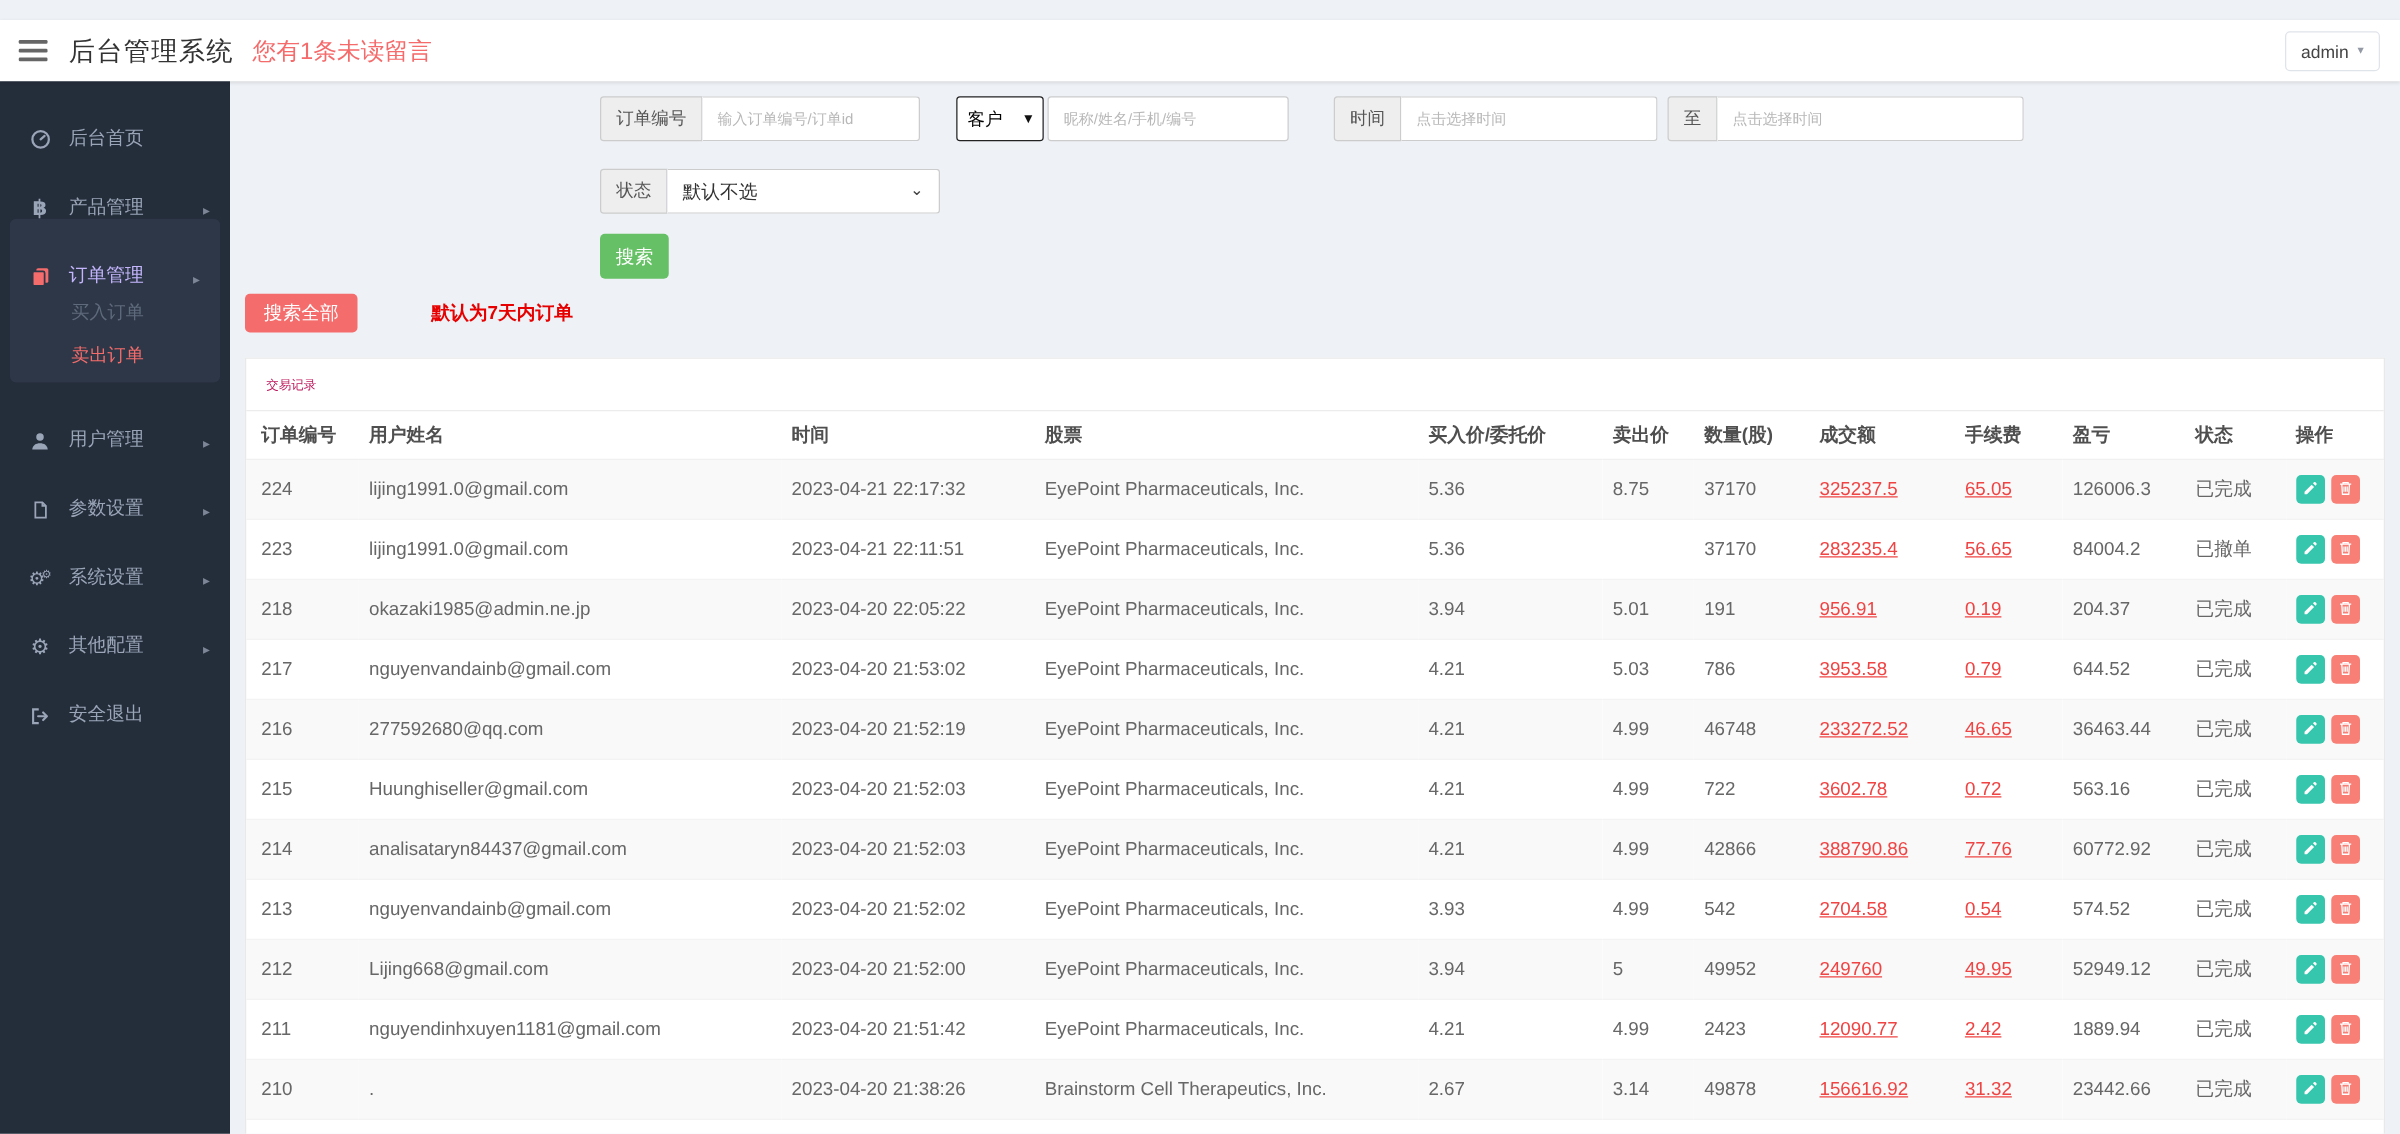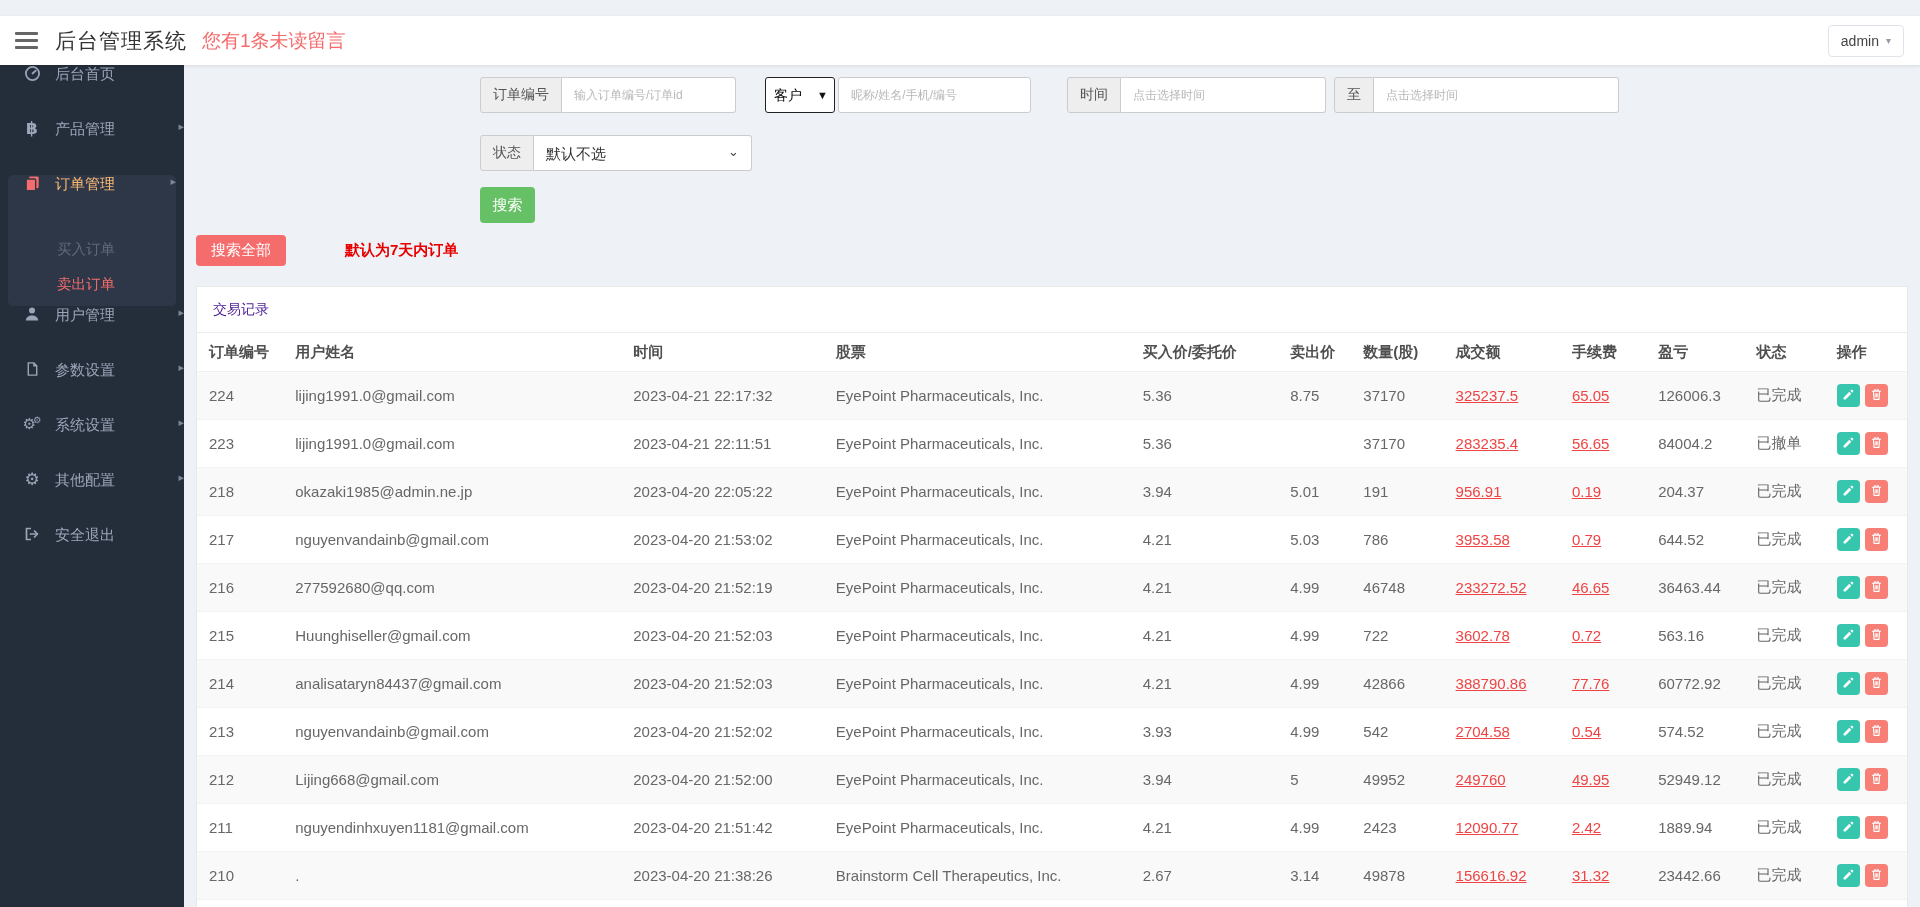--- a/index.html
+++ b/index.html
@@ -15,24 +15,24 @@
   .unread { margin-left:15px; font-size:19px; color:#f56a6a; }
   .user-box { margin-left:auto; margin-right:16px; border:1px solid #dfe3ea; border-radius:4px;
               padding:7px 12px; font-size:14px; color:#444; display:flex; align-items:center; gap:7px;
               background:#fff; cursor:pointer; }
   .user-caret { font-size:10px; color:#949aa5; }
 
   
   .sidebar { position:absolute; top:49px; left:0; width:184px; bottom:0; background:#242d3a; padding-top:16px; }
   .sb-group { margin:0; }
   .sb-group.active { background:#2e3747; border-radius:5px; margin:0 8px; }
-  .sb-item { height:55px; display:flex; align-items:flex-start; padding:0 0 0 22px;
+  .sb-item { height:55px; display:flex; align-items:flex-end; padding:0 16px 0 22px;
              color:#9aa5b8; font-size:15px; cursor:pointer; }
   .sb-group.active .sb-item { padding-left:14px; }
-  .sb-group.active .sb-label { color:#fdba74; }
+  .sb-group.active .sb-label { color:#c4b5fd; }
   .sb-group.active .sb-icon { color:#f56c6c; }
   .sb-icon { width:20px; margin-right:13px; display:flex; align-items:center; justify-content:center; }
   .sb-icon .txt-ic { line-height:1; }
   .sb-label { flex:1; }
   .sb-caret { font-size:11px; color:#7c8696; }
   .sb-sub { height:38px; display:flex; align-items:center; padding-left:49px;
             font-size:14.5px; color:#5f6b7d; cursor:pointer; }
   .sb-sub.active { color:#f56c6c; }
   .sb-sub:last-child { padding-bottom:6px; }
 
@@ -67,21 +67,21 @@
   .btn-search { margin-top:16px; width:55px; height:36px; background:#66c166; color:#fff; font-size:15px;
                 border:none; border-radius:4px; cursor:pointer; }
 
   .actions-row { margin:12px 0 0 12px; display:flex; align-items:center;gap:28px; }
   .btn-search-all { background:#f56c6c; color:#fff; border:none; border-radius:4px; height:31px;
                     padding:0 15px; font-size:15px; cursor:pointer; }
   .hint { margin-left:31px; color:#e60000; font-weight:bold; font-size:15px; }
 
   
   .card { margin:20px 12px 0 12px; background:#fff; border:1px solid #e9e9e9; }
-  .card-title { padding:14px 16px 13px 16px; font-size:14px; color:#4c1d95; border-bottom:1px solid #ececec; }
+  .card-title { padding:14px 16px 13px 16px; font-size:10px; color:#be185d; border-bottom:1px solid #ececec; }
   table { width:100%; border-collapse:collapse; table-layout:fixed; }
   thead th { text-align:left; padding:10px 8px 9px 8px; font-size:15px; color:#4f4f4f; font-weight:700;
              border-bottom:1px solid #f0f0f0; overflow:hidden; white-space:nowrap; }
   thead th:first-child { padding-left:12px; }
   tbody td { padding:12px 8px; font-size:15px; color:#676767; overflow:hidden; white-space:nowrap;
              border-bottom:1px solid #f3f3f3; }
   tbody td:first-child { padding-left:12px; }
   tbody tr:nth-child(odd) { background:#f9f9f9; }
   td.red { color:#ef4444;text-decoration:underline; }
   .btn-edit,.btn-del { width:23px; height:23px; border:none; border-radius:4px; display:inline-flex;

